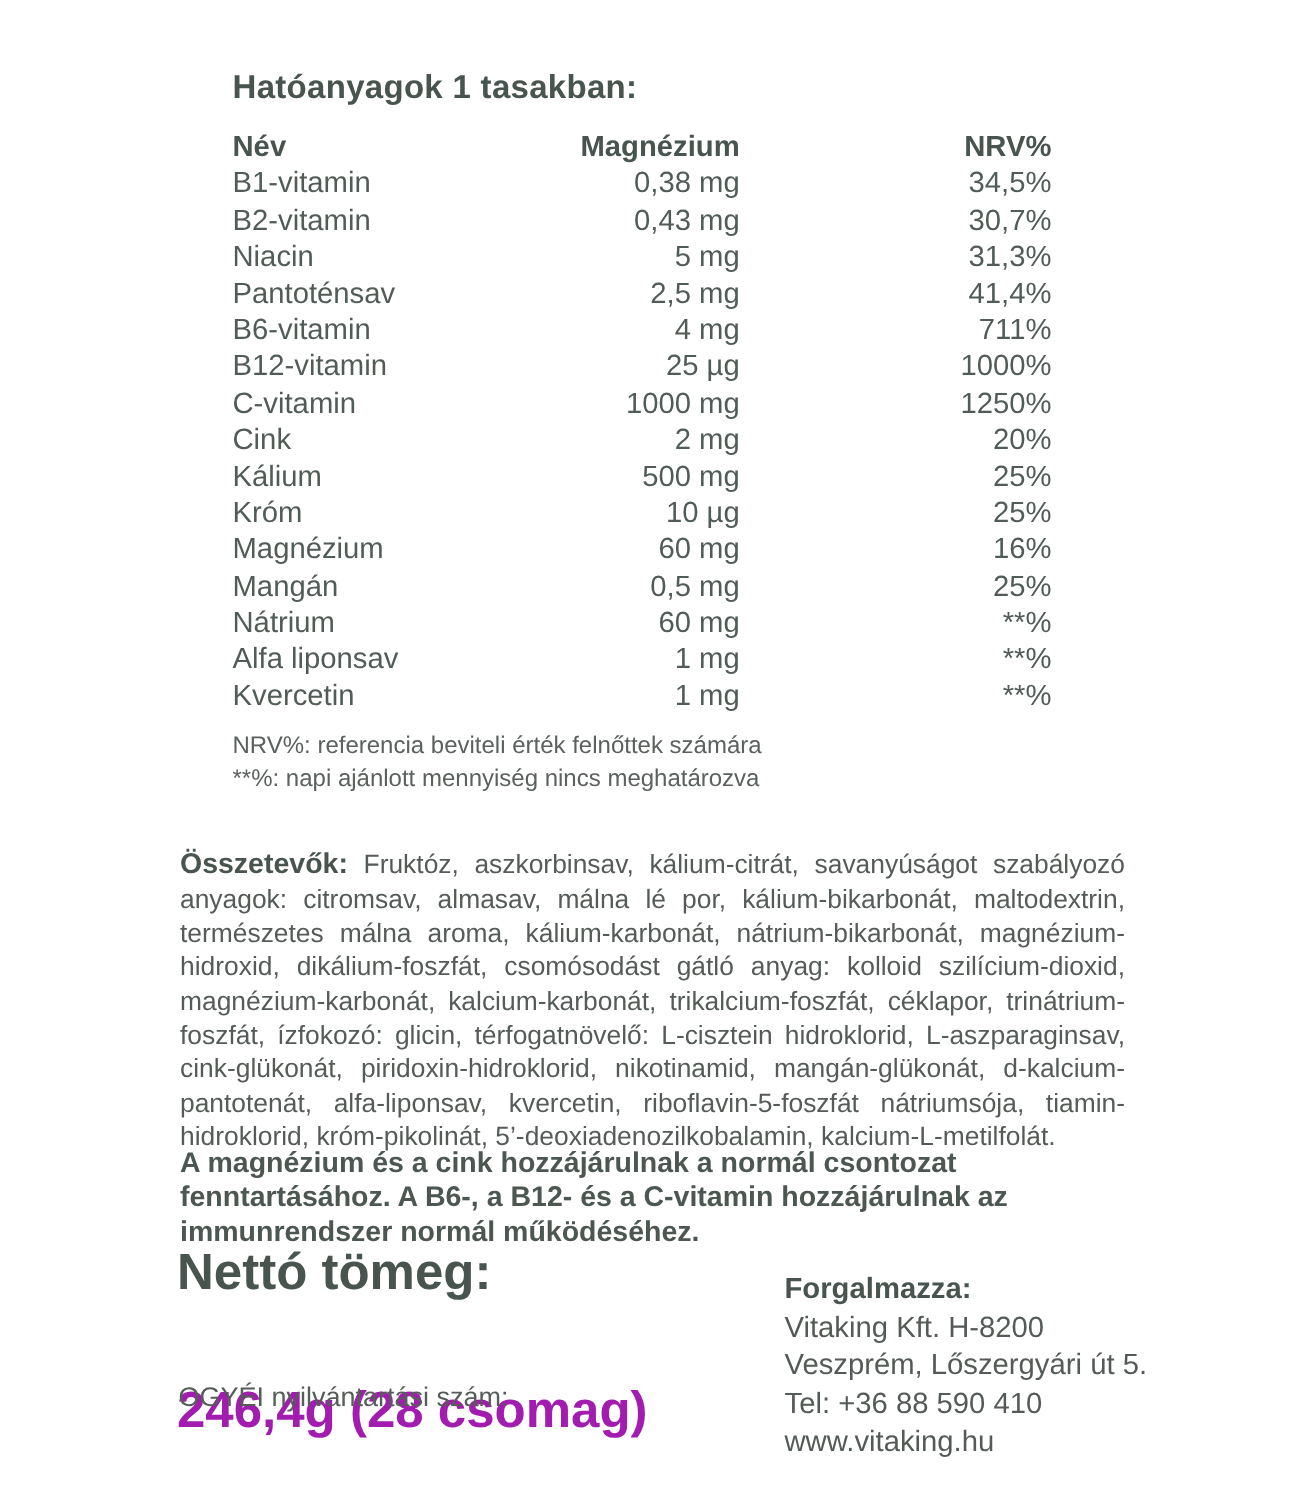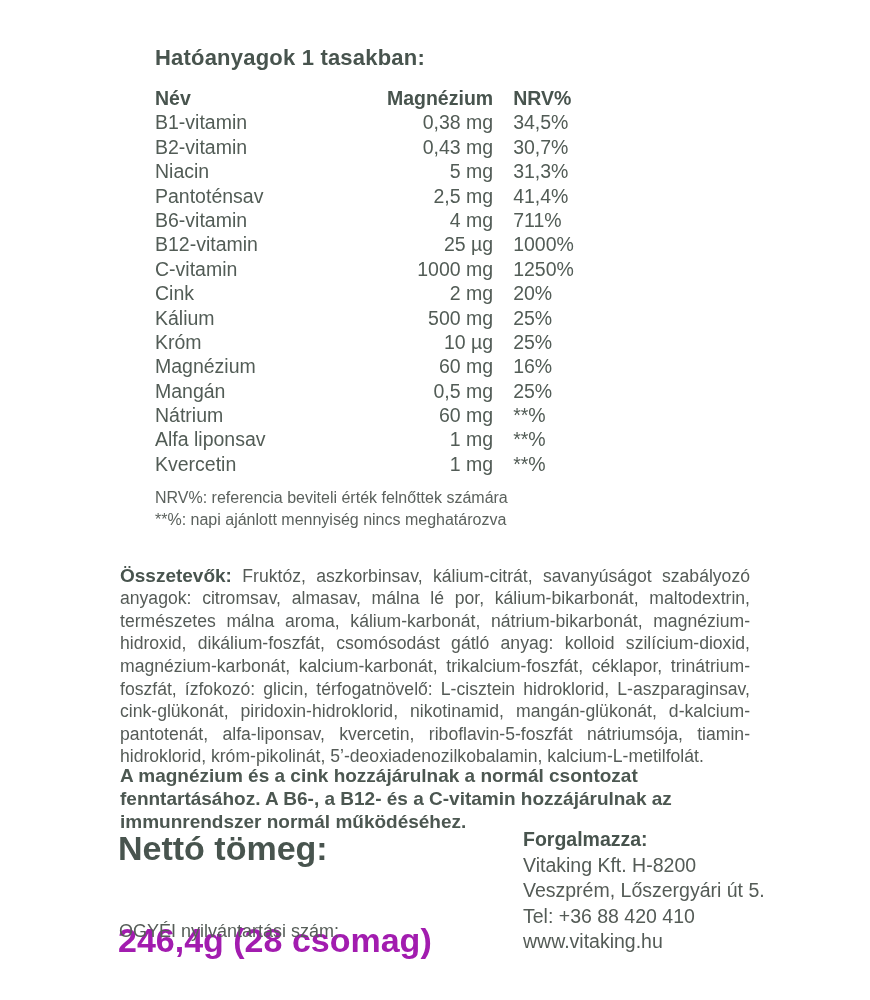--- a/index.html
+++ b/index.html
@@ -37,21 +37,21 @@
   .trow {
     display: flex;
     align-items: baseline;
     height: 24.4px;
     font-size: 19.5px;
     color: #525c56;
   }
   .trow.thead { font-weight: 700; color: #48544e; }
   .cell.name   { width: 221px; text-align: left;  white-space: nowrap; }
   .cell.amount { width: 130px; text-align: right; white-space: nowrap; }
-  .cell.nrv    { width: 195px; white-space: nowrap; padding-left: 20px; }
+  .cell.nrv    { width: 195px; text-align: right; white-space: nowrap; padding-left: 20px; }
 
   
   .footnotes {
     position: absolute;
     left: 155px;
     top: 487px;
     font-size: 16px;
     line-height: 22px;
     color: #5b615d;
   }
@@ -115,20 +115,21 @@
     position: absolute;
     left: 523px;
     top: 827px;
     font-size: 19.5px;
     line-height: 25.6px;
     color: #545b56;
   }
   .distributor .dist-label {
     font-weight: 700;
     color: #48544e;
+    margin-top: 20px;
   }
 </style>
 </head>
 <body>
 
 <div class="label-title">Hatóanyagok 1 tasakban:</div>
 
 <div class="nutrient-table">
   <div class="trow thead">
     <span class="cell name">Név</span>
@@ -224,15 +225,15 @@
 <p class="claims">A magnézium és a cink hozzájárulnak a normál csontozat fenntartásához. A B6-, a B12- és a C-vitamin hozzájárulnak az immunrendszer normál működéséhez.</p>
 
 <div class="net-weight-label">Nettó tömeg:</div>
 <div class="net-weight-value">246,4g (28 csomag)</div>
 <div class="registration">OGYÉI nyilvántartási szám:</div>
 
 <div class="distributor">
   <div class="dist-label">Forgalmazza:</div>
   <div>Vitaking Kft. H-8200</div>
   <div>Veszprém, Lőszergyári út 5.</div>
-  <div>Tel: +36 88 420 410</div>
+  <div>Tel: +36 88 590 410</div>
   <div>www.vitaking.hu</div>
 </div>
 
 </body></html>

